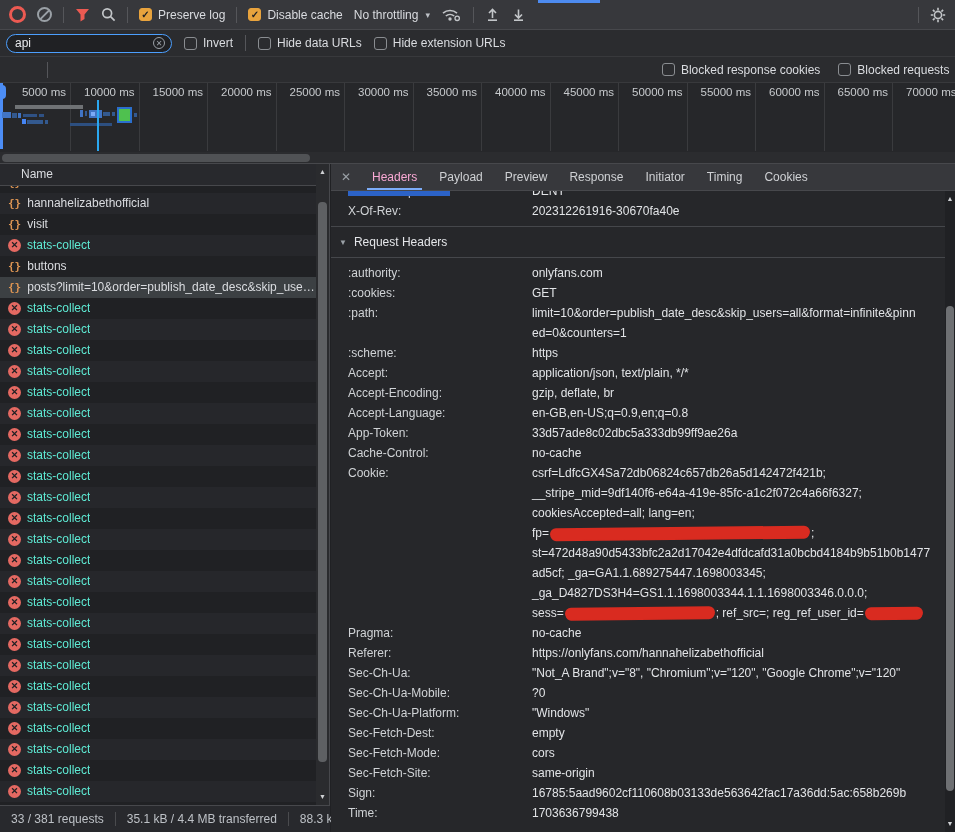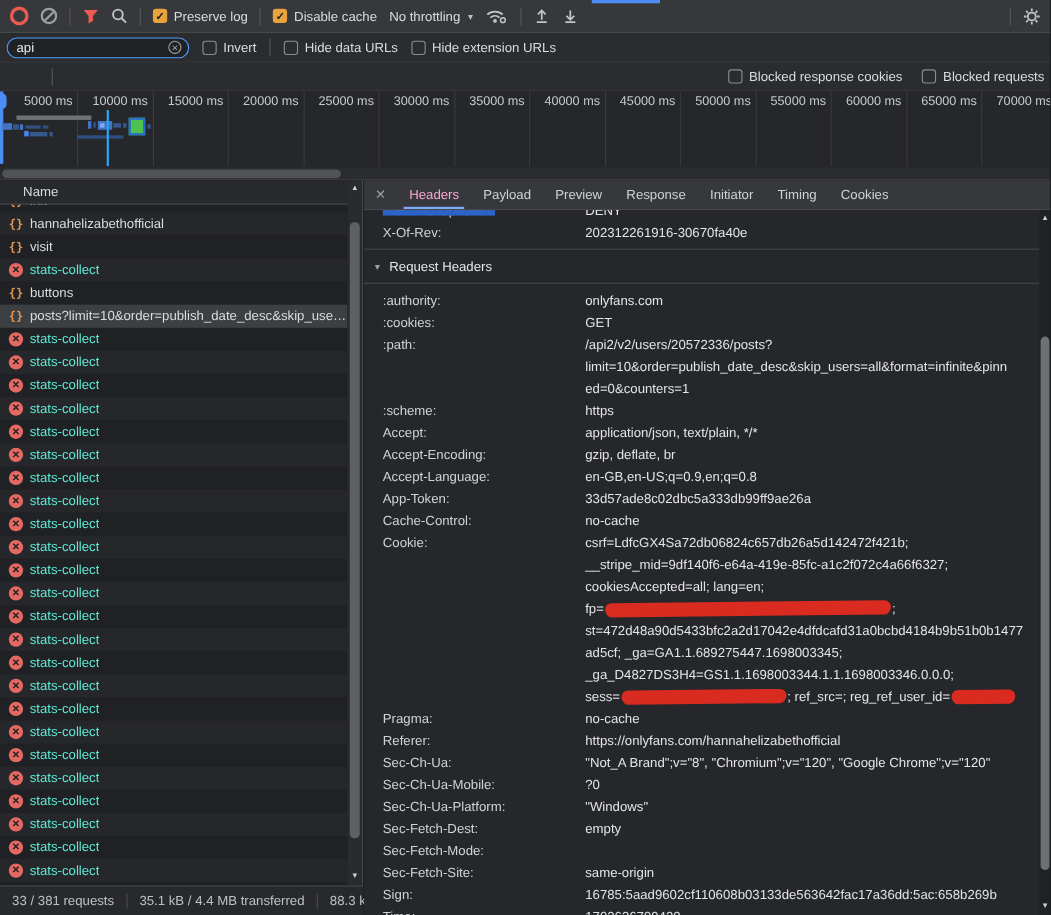--- a/index.html
+++ b/index.html
@@ -421,21 +421,20 @@
             <span class="hkey">:authority:</span>
             <span class="hval">onlyfans.com</span>
           </div>
           <div class="hrow">
             <span class="hkey">:cookies:</span>
             <span class="hval">GET</span>
           </div>
           <div class="hrow">
             <span class="hkey">:path:</span>
             <span class="hval">
-              <div class="hline"><span>/api2/v2/users/20572336/posts?</span></div>
               <div class="hline"><span>limit=10&amp;order=publish_date_desc&amp;skip_users=all&amp;format=infinite&amp;pinn</span></div>
               <div class="hline"><span>ed=0&amp;counters=1</span></div>
             </span>
           </div>
           <div class="hrow">
             <span class="hkey">:scheme:</span>
             <span class="hval">https</span>
           </div>
           <div class="hrow">
             <span class="hkey">Accept:</span>
@@ -489,20 +488,21 @@
           <div class="hrow">
             <span class="hkey">Sec-Ch-Ua-Platform:</span>
             <span class="hval">"Windows"</span>
           </div>
           <div class="hrow">
             <span class="hkey">Sec-Fetch-Dest:</span>
             <span class="hval">empty</span>
           </div>
           <div class="hrow">
             <span class="hkey">Sec-Fetch-Mode:</span>
+            <span class="hval">cors</span>
           </div>
           <div class="hrow">
             <span class="hkey">Sec-Fetch-Site:</span>
             <span class="hval">same-origin</span>
           </div>
           <div class="hrow">
             <span class="hkey">Sign:</span>
             <span class="hval">16785:5aad9602cf110608b03133de563642fac17a36dd:5ac:658b269b</span>
           </div>
           <div class="hrow">

